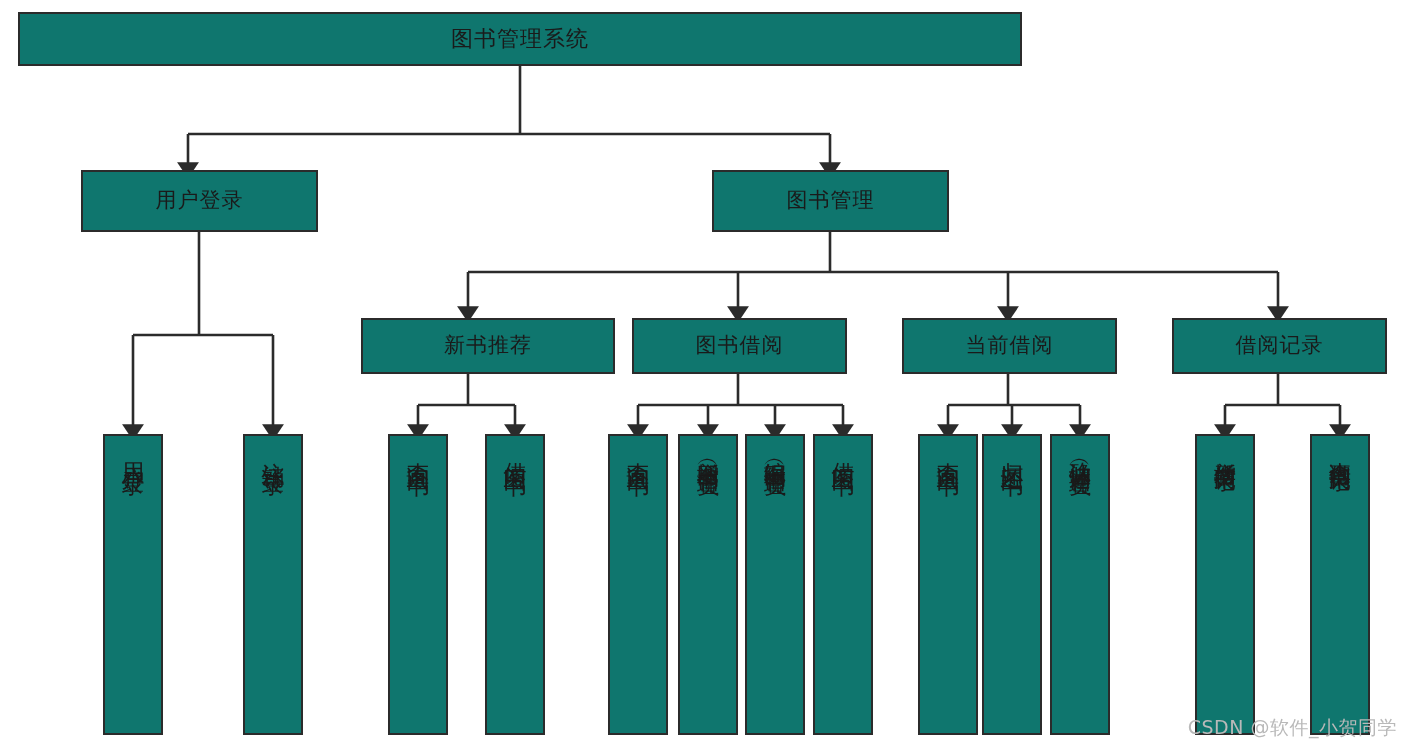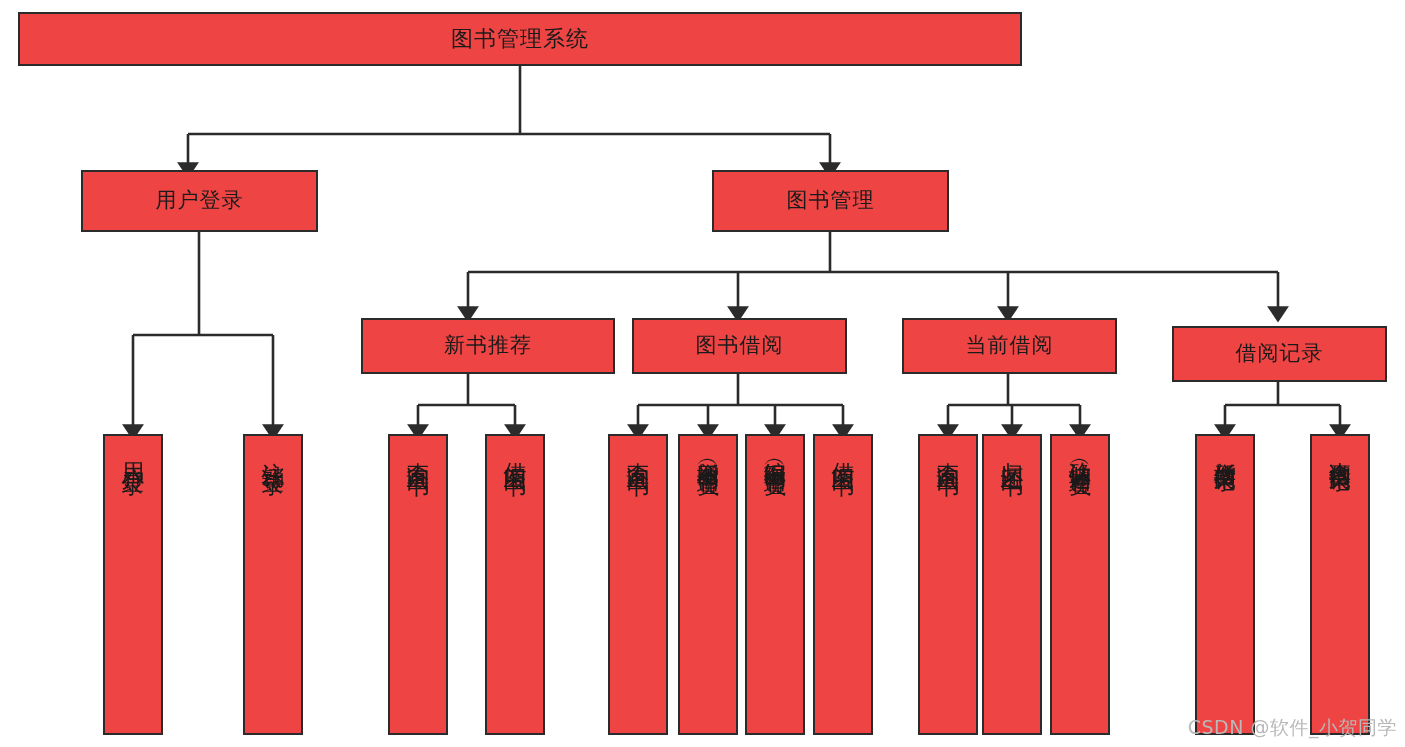--- a/index.html
+++ b/index.html
@@ -8,21 +8,21 @@
     width:1405px;height:747px;
     background:#ffffff;
     font-family:"DejaVu Sans","Liberation Sans",sans-serif;
     overflow:hidden;
   }
   #diagram-root{position:relative;width:1405px;height:747px;}
   svg#edges{position:absolute;left:0;top:0;width:1405px;height:747px;}
   .node{
     position:absolute;
     box-sizing:border-box;
-    background:#ef4444;
+    background:#0f766e;
     border:2px solid #2b2b2b;
     display:flex;
     align-items:center;
     justify-content:center;
     color:#1a1a1a;
   }
   .node .lbl{
     display:block;
     text-align:center;
     line-height:1.12;
@@ -127,21 +127,21 @@
 
   <div class="node horiz" style="left:361px;top:318px;width:254px;height:56px;">
     <span class="lbl">新书推荐</span>
   </div>
   <div class="node horiz" style="left:632px;top:318px;width:215px;height:56px;">
     <span class="lbl">图书借阅</span>
   </div>
   <div class="node horiz" style="left:902px;top:318px;width:215px;height:56px;">
     <span class="lbl">当前借阅</span>
   </div>
-  <div class="node horiz" style="left:1172px;top:318px;width:215px;height:56px;margin-top:8px;">
+  <div class="node horiz" style="left:1172px;top:318px;width:215px;height:56px;">
     <span class="lbl">借阅记录</span>
   </div>
 
   <div class="node vert" style="left:103px;top:434px;width:60px;height:301px;">
     <span class="lbl">用户登录</span>
   </div>
   <div class="node vert" style="left:243px;top:434px;width:60px;height:301px;">
     <span class="lbl">注销登录</span>
   </div>
 

